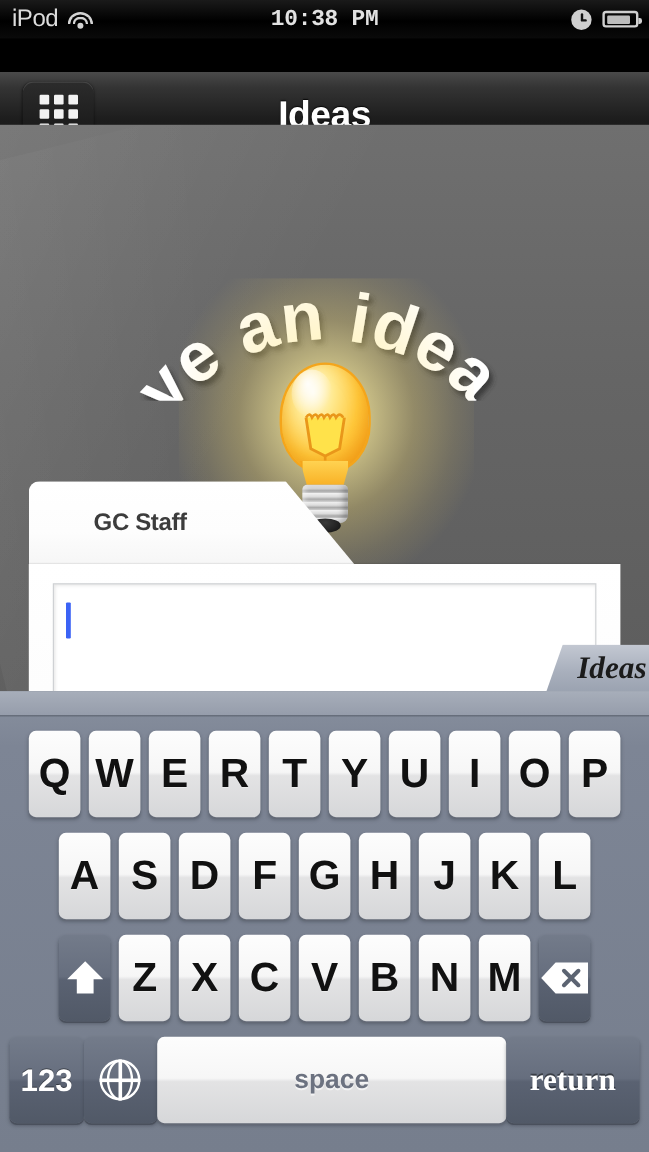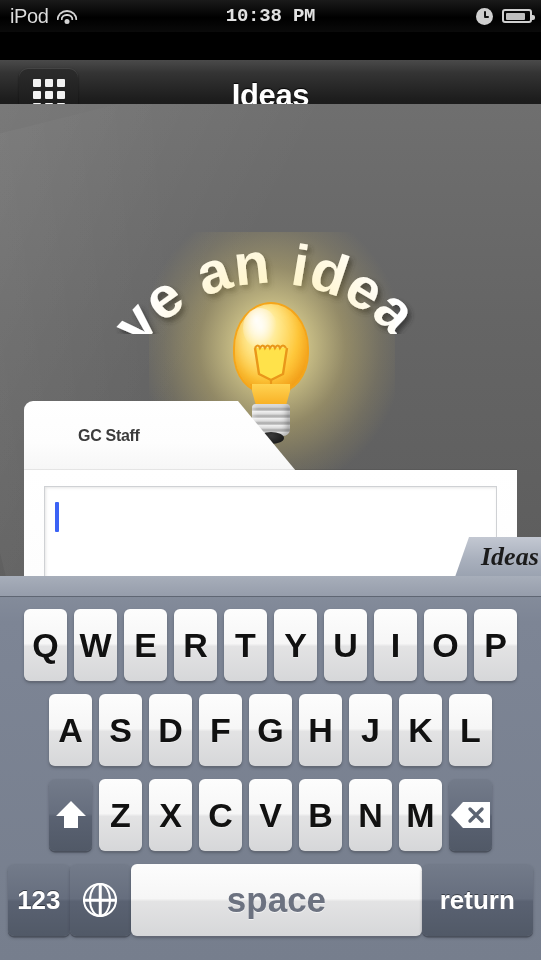--- a/index.html
+++ b/index.html
@@ -110,21 +110,21 @@
               border-radius:50%; }
 
   
   #card-wrap { position:absolute; left:24px; top:297px; width:493px; height:279px; }
   #tab-row { position:absolute; left:0; top:0; width:493px; height:70px; }
   .tab { position:absolute; top:0; height:70px; display:flex; align-items:center; }
   #tab-gcstaff { left:0; width:272px;
       background: linear-gradient(to bottom,#ffffff 0%,#fdfdfd 60%,#f6f6f6 100%);
       border-radius:9px 0 0 0;
       clip-path: polygon(0 0, 214px 0, 272px 100%, 0 100%); }
-  #tab-gcstaff span { margin-left:54px; font-size:16px; font-weight:700; color:#3c3c3c;
+  #tab-gcstaff span { margin-left:54px; font-size:20px; font-weight:700; color:#3c3c3c;
                       letter-spacing:-0.3px; }
   #tab-developers { left:284px; width:209px;
       background: linear-gradient(to bottom,#505050 0%,#3b3b3b 55%,#2e2e2e 100%);
       border-radius:0 9px 0 0;
       clip-path: polygon(36px 0, 209px 0, 209px 100%, 0 100%); }
   #tab-developers span { margin-left:56px; font-size:26px; font-weight:700; color:#ffffff;
                          letter-spacing:-0.3px; text-shadow:0 -1px 1px rgba(0,0,0,.7); }
 
   #card-body { position:absolute; left:0; top:69px; width:493px; height:210px;
                background: linear-gradient(to bottom,#ffffff,#fbfbfb);
@@ -167,23 +167,23 @@
   #kb-row3 .key { width:43px; }
 
   .key-dark { background: linear-gradient(to bottom,#737b8a 0%,#666e7e 48%,#5a6272 52%,#515967 100%);
               color:#fff; text-shadow:0 -1px 0 rgba(0,0,0,.45);
               box-shadow: 0 1.5px 0 rgba(70,76,88,.85), 0 2px 3px rgba(35,40,50,.35); }
 
   #key-shift { width:67px; }
   #key-backspace { width:67px; }
   #key-123 { width:62px; font-size:26px; }
   #key-globe { width:62px; }
-  #key-space { width:292px; font-size:35px; font-weight:700; color:#6c7280;
+  #key-space { width:292px; font-size:22px; font-weight:700; color:#6c7280;
                text-shadow:0 1px 0 rgba(255,255,255,.6); }
-  #key-return { width:112px; font-size:26px; }
+  #key-return { width:112px; font-size:26px;font-family:Liberation Serif, serif; }
   .globe { width:34px; height:34px; border-radius:50%; border:2.5px solid #fff; position:relative; }
   .globe::before{ content:""; position:absolute; left:50%; top:-2.5px; width:2.5px; height:34px;
                   background:#fff; transform:translateX(-50%); }
   .globe::after{ content:""; position:absolute; left:-2.5px; top:50%; width:34px; height:2.5px;
                  background:#fff; transform:translateY(-50%); }
   .globe i { position:absolute; left:4px; top:-2.5px; width:22px; height:34px;
              border:2.5px solid #fff; border-radius:50%; }
 </style>
 </head>
 <body>

